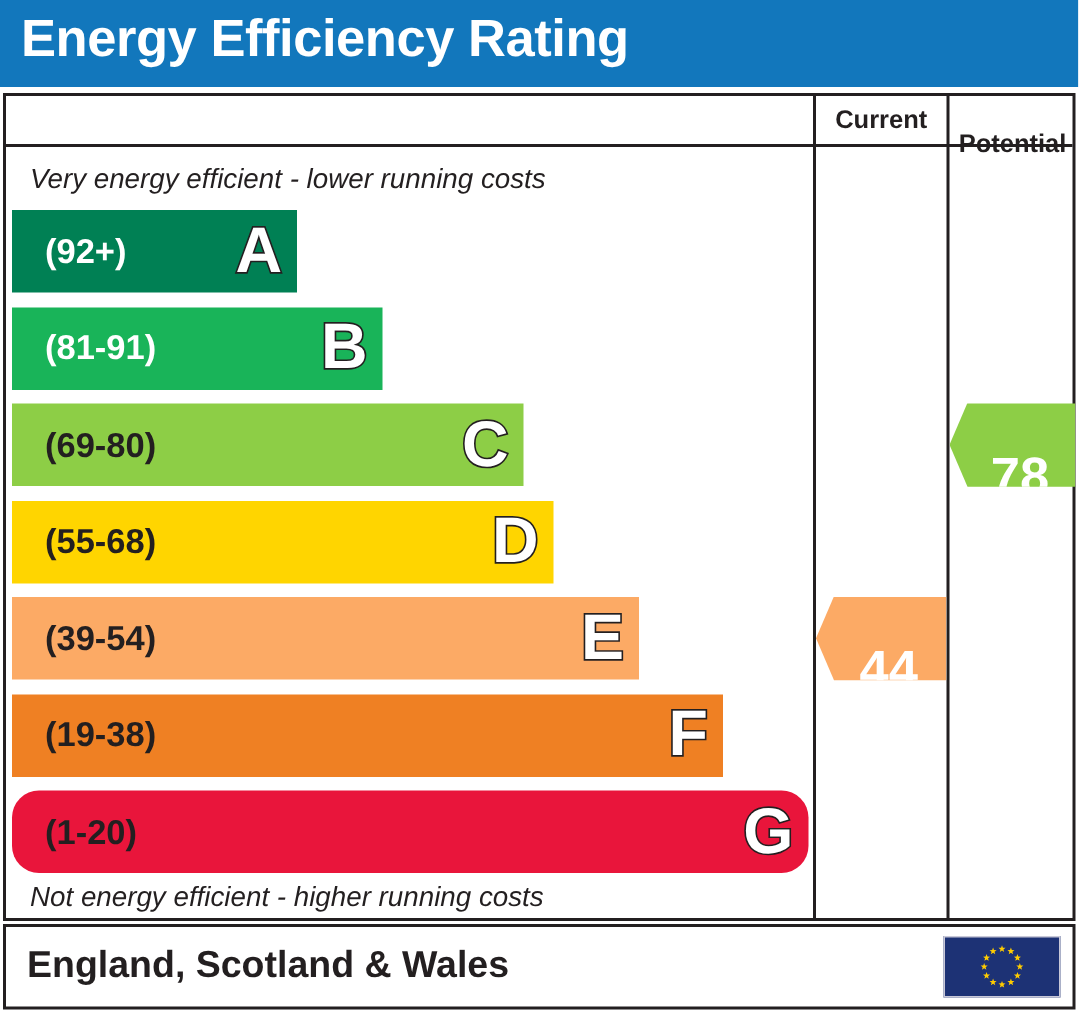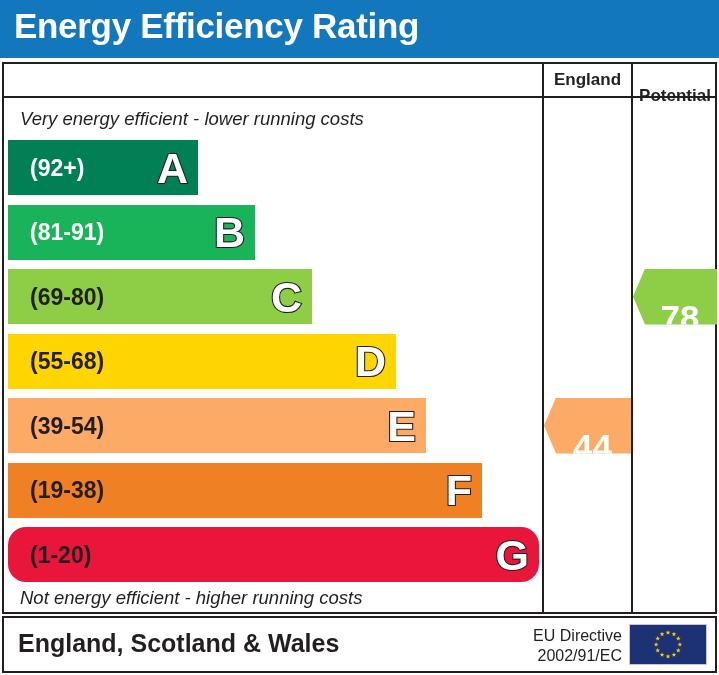--- a/index.html
+++ b/index.html
@@ -205,44 +205,44 @@
 
 <div id="epc">
 
   <div class="header-bar">
     <div class="header-title">Energy Efficiency Rating</div>
   </div>
 
   <div class="table-frame">
 
     <div class="col-head-row">
-      <div class="col-head-label col-head-current">England</div>
+      <div class="col-head-label col-head-current">Current</div>
       <div class="col-head-label col-head-potential">Potential</div>
     </div>
 
     <div class="col-divider-1"></div>
     <div class="col-divider-2"></div>
 
     <div class="caption caption-bottom">Not energy efficient - higher running costs</div>
     <div class="caption caption-top">Very energy efficient - lower running costs</div>
 
     <div class="bands" id="bands-container">
         <div class="band" style="top: 76px; width: 190px; background: rgb(0, 128, 84);">
           <span class="band-range">(92+)</span>
           <span class="band-letter">A</span>
         </div>
         <div class="band" style="top: 140.5px; width: 247px; background: rgb(25, 180, 89);">
           <span class="band-range">(81-91)</span>
           <span class="band-letter">B</span>
         </div>
-        <div class="band" style="top: 205px; width: 304px; background: rgb(141, 206, 70);">
+        <div class="band" style="top: 205px; width: 304px; background: rgb(141, 206, 70); padding-left: 37px;">
           <span class="band-range dark">(69-80)</span>
           <span class="band-letter">C</span>
         </div>
-        <div class="band" style="top: 269.5px; width: 361px; background: rgb(255, 213, 0); padding-left: 27px;">
+        <div class="band" style="top: 269.5px; width: 361px; background: rgb(255, 213, 0);">
           <span class="band-range dark">(55-68)</span>
           <span class="band-letter">D</span>
         </div>
         <div class="band" style="top: 334px; width: 418px; background: rgb(252, 170, 101);">
           <span class="band-range dark">(39-54)</span>
           <span class="band-letter">E</span>
         </div>
         <div class="band" style="top: 398.5px; width: 474px; background: rgb(239, 128, 35);">
           <span class="band-range dark">(19-38)</span>
           <span class="band-letter">F</span>
@@ -257,24 +257,20 @@
           <span class="marker-value">44</span>
         </div>
         <div class="marker" style="left: 629px; width: 84px; top: 204.5px; background: rgb(141, 206, 70);">
           <span class="marker-value">78</span>
         </div>
       </div>
   </div>
 
   <div class="footer">
     <div class="footer-region">England, Scotland &amp; Wales</div>
-    <div class="footer-directive">
-      <div>EU Directive</div>
-      <div>2002/91/EC</div>
-    </div>
     <div class="eu-flag">
       <svg viewBox="0 0 78 41" id="eu-flag-svg" aria-hidden="true">
           <polygon points="39.00,5.40 39.64,7.12 41.47,7.20 40.04,8.34 40.53,10.10 39.00,9.09 37.47,10.10 37.96,8.34 36.53,7.20 38.36,7.12" fill="#ffcc00"></polygon>
           <polygon points="45.25,7.07 45.89,8.79 47.72,8.87 46.29,10.01 46.78,11.78 45.25,10.77 43.72,11.78 44.21,10.01 42.78,8.87 44.61,8.79" fill="#ffcc00"></polygon>
           <polygon points="49.83,11.65 50.47,13.37 52.30,13.45 50.86,14.59 51.35,16.35 49.83,15.34 48.30,16.35 48.79,14.59 47.35,13.45 49.18,13.37" fill="#ffcc00"></polygon>
           <polygon points="51.50,17.90 52.14,19.62 53.97,19.70 52.54,20.84 53.03,22.60 51.50,21.59 49.97,22.60 50.46,20.84 49.03,19.70 50.86,19.62" fill="#ffcc00"></polygon>
           <polygon points="49.83,24.15 50.47,25.87 52.30,25.95 50.86,27.09 51.35,28.85 49.83,27.84 48.30,28.85 48.79,27.09 47.35,25.95 49.18,25.87" fill="#ffcc00"></polygon>
           <polygon points="45.25,28.73 45.89,30.44 47.72,30.52 46.29,31.66 46.78,33.43 45.25,32.42 43.72,33.43 44.21,31.66 42.78,30.52 44.61,30.44" fill="#ffcc00"></polygon>
           <polygon points="39.00,30.40 39.64,32.12 41.47,32.20 40.04,33.34 40.53,35.10 39.00,34.09 37.47,35.10 37.96,33.34 36.53,32.20 38.36,32.12" fill="#ffcc00"></polygon>
           <polygon points="32.75,28.73 33.39,30.44 35.22,30.52 33.79,31.66 34.28,33.43 32.75,32.42 31.22,33.43 31.71,31.66 30.28,30.52 32.11,30.44" fill="#ffcc00"></polygon>

